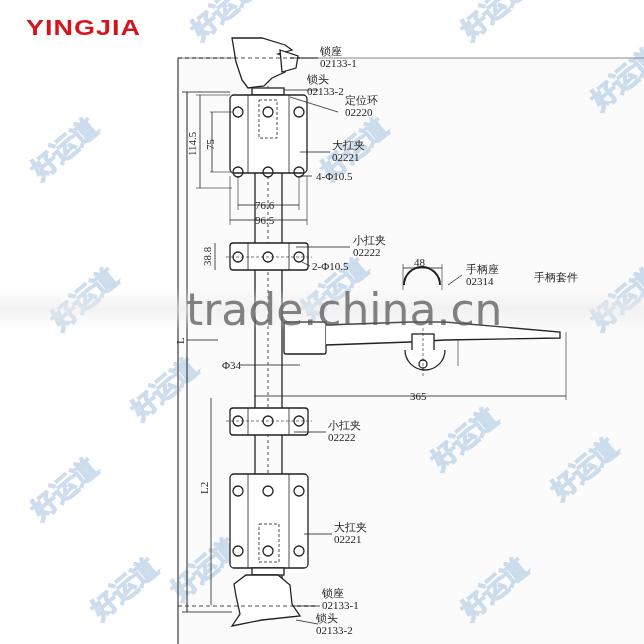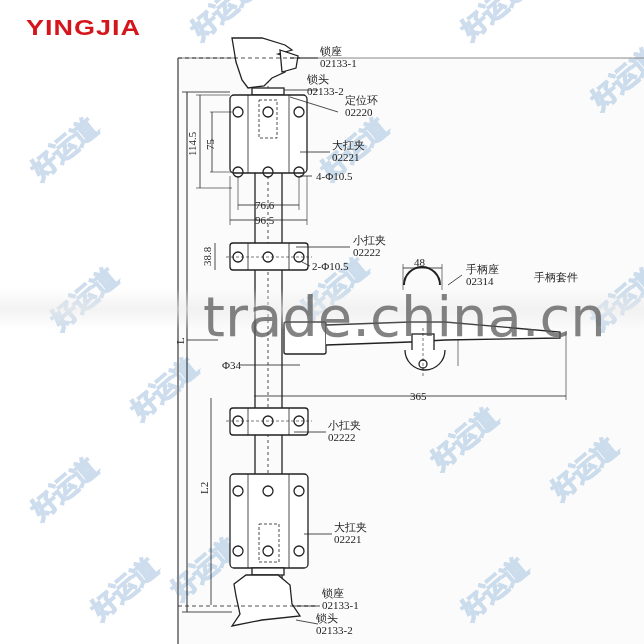--- a/index.html
+++ b/index.html
@@ -1,21 +1,21 @@
 <!DOCTYPE html>
 <html><head>
 <meta charset="utf-8">
 <style>
   html, body { margin: 0; padding: 0; background: #ffffff; }
   body { width: 644px; height: 644px; position: relative; overflow: hidden; font-family: "Liberation Serif", serif; }
   #stage { position: absolute; left: 0; top: 0; width: 644px; height: 644px; }
   .logo { position: absolute; left: 26px; top: 15px; font-family: "Liberation Sans", sans-serif; font-weight: bold; font-size: 27px; letter-spacing: 1px; color: #d4161c; transform: scaleY(0.85); transform-origin: left top; }
   .frame { position: absolute; left: 178px; top: 58px; width: 466px; height: 586px; background: #fbfbfb; }
   svg text { font-family: "Liberation Serif", serif; fill: #222; }
-  .trade { position: absolute; left: 186px; top: 284px; font-family: "DejaVu Sans", sans-serif; font-size: 56px; color: rgba(90,90,90,.75); letter-spacing: 0px; padding-left: 17px; }
+  .trade { position: absolute; left: 186px; top: 284px; font-family: "DejaVu Sans", sans-serif; font-size: 44px; color: rgba(90,90,90,.75); letter-spacing: 0px; }
   .tradebar { position: absolute; left: 0; top: 288px; width: 644px; height: 42px; background: linear-gradient(to bottom, rgba(255,255,255,.0), rgba(235,235,235,.6), rgba(255,255,255,0)); }
 </style>
 </head>
 <body>
 
 <div id="stage">
   <div class="frame"></div>
 
   <svg width="644" height="644" style="position:absolute;left:0;top:0">
     <g id="wm-group">

